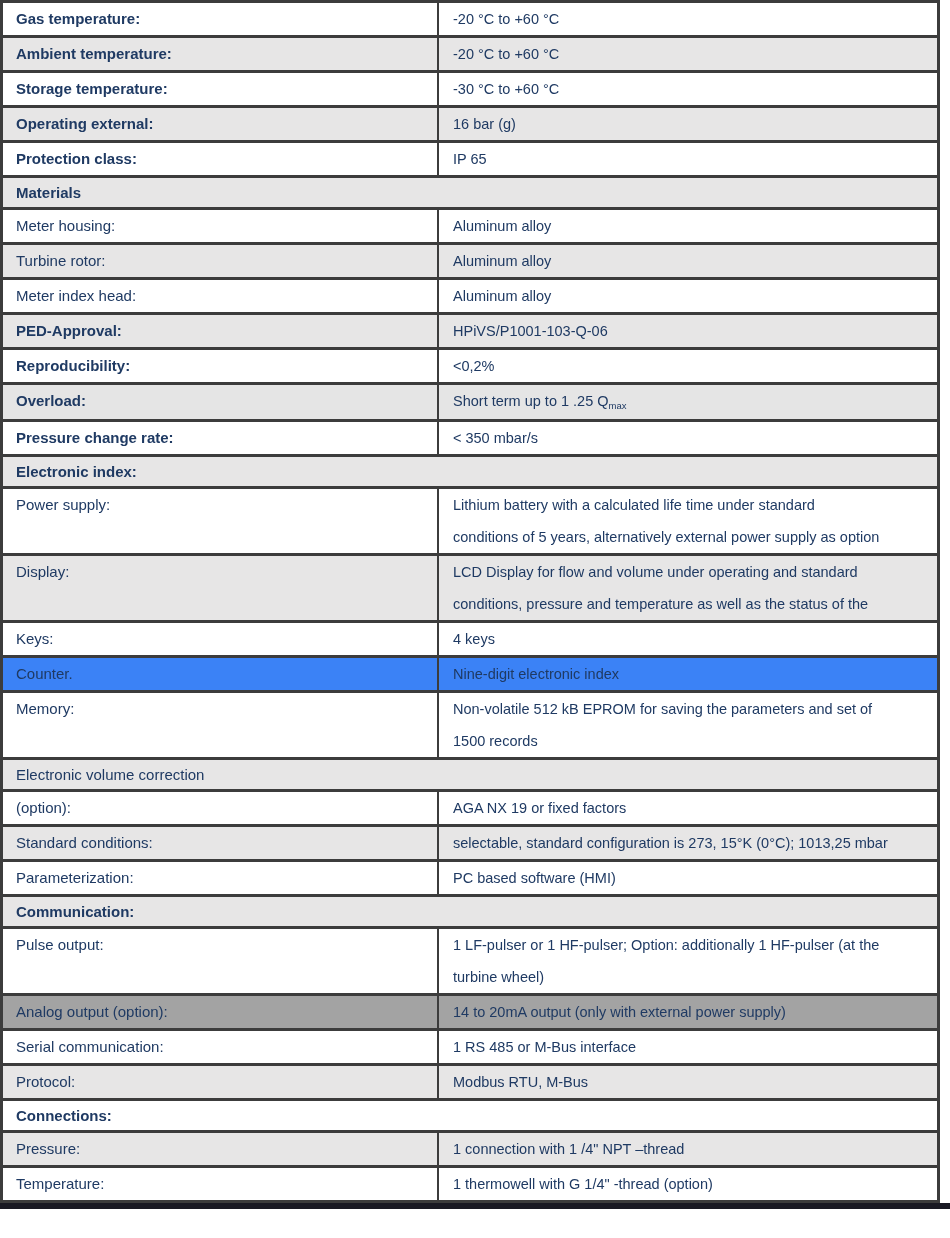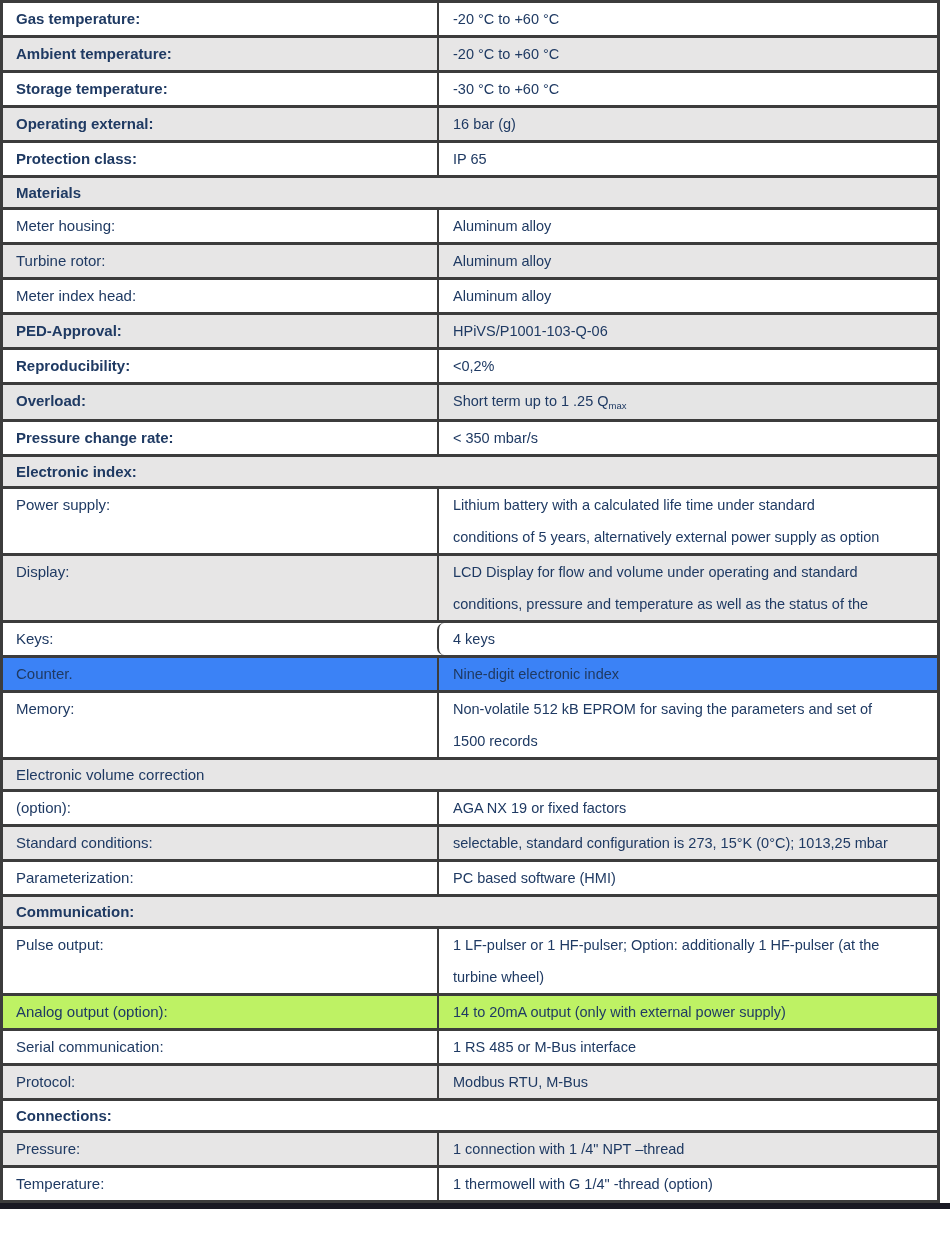--- a/index.html
+++ b/index.html
@@ -151,21 +151,21 @@
     </div>
     <div class="row alt" style="border-bottom-color: rgb(60, 60, 60); background: rgb(231, 230, 230);">
       <div class="cell cell-label">Display:</div>
       <div class="cell cell-value" style="border-left-color: rgb(60, 60, 60);">
         <div class="vline"><span>LCD Display for flow and volume under operating and standard</span></div>
         <div class="vline"><span>conditions, pressure and temperature as well as the status of the</span></div>
       </div>
     </div>
     <div class="row" style="border-bottom-color: rgb(60, 60, 60);">
       <div class="cell cell-label">Keys:</div>
-      <div class="cell cell-value" style="border-left-color: rgb(60, 60, 60); border-radius: 7px;">
+      <div class="cell cell-value" style="border-left-color: rgb(60, 60, 60);">
         <div class="vline"><span>4 keys</span></div>
       </div>
     </div>
     <div class="row alt" style="border-bottom-color: rgb(60, 60, 60); background: #3b82f6;">
       <div class="cell cell-label">Counter.</div>
       <div class="cell cell-value" style="border-left-color: rgb(60, 60, 60);">
         <div class="vline"><span>Nine-digit electronic index</span></div>
       </div>
     </div>
     <div class="row" style="border-bottom-color: rgb(60, 60, 60);">
@@ -199,21 +199,21 @@
     <div class="row alt header" style="border-bottom-color: rgb(60, 60, 60); background: rgb(231, 230, 230);">
       <div class="hlabel bold">Communication:</div>
     </div>
     <div class="row" style="border-bottom-color: rgb(60, 60, 60);">
       <div class="cell cell-label">Pulse output:</div>
       <div class="cell cell-value" style="border-left-color: rgb(60, 60, 60);">
         <div class="vline"><span>1 LF-pulser or 1 HF-pulser; Option: additionally 1 HF-pulser (at the</span></div>
         <div class="vline"><span>turbine wheel)</span></div>
       </div>
     </div>
-    <div class="row alt" style="border-bottom-color: rgb(60, 60, 60); background: #bef264;">
+    <div class="row alt" style="border-bottom-color: rgb(60, 60, 60); background: #a3a3a3;">
       <div class="cell cell-label">Analog output (option):</div>
       <div class="cell cell-value" style="border-left-color: rgb(60, 60, 60);">
         <div class="vline"><span>14 to 20mA output (only with external power supply)</span></div>
       </div>
     </div>
     <div class="row" style="border-bottom-color: rgb(60, 60, 60);">
       <div class="cell cell-label">Serial communication:</div>
       <div class="cell cell-value" style="border-left-color: rgb(60, 60, 60);">
         <div class="vline"><span>1 RS 485 or M-Bus interface</span></div>
       </div>

